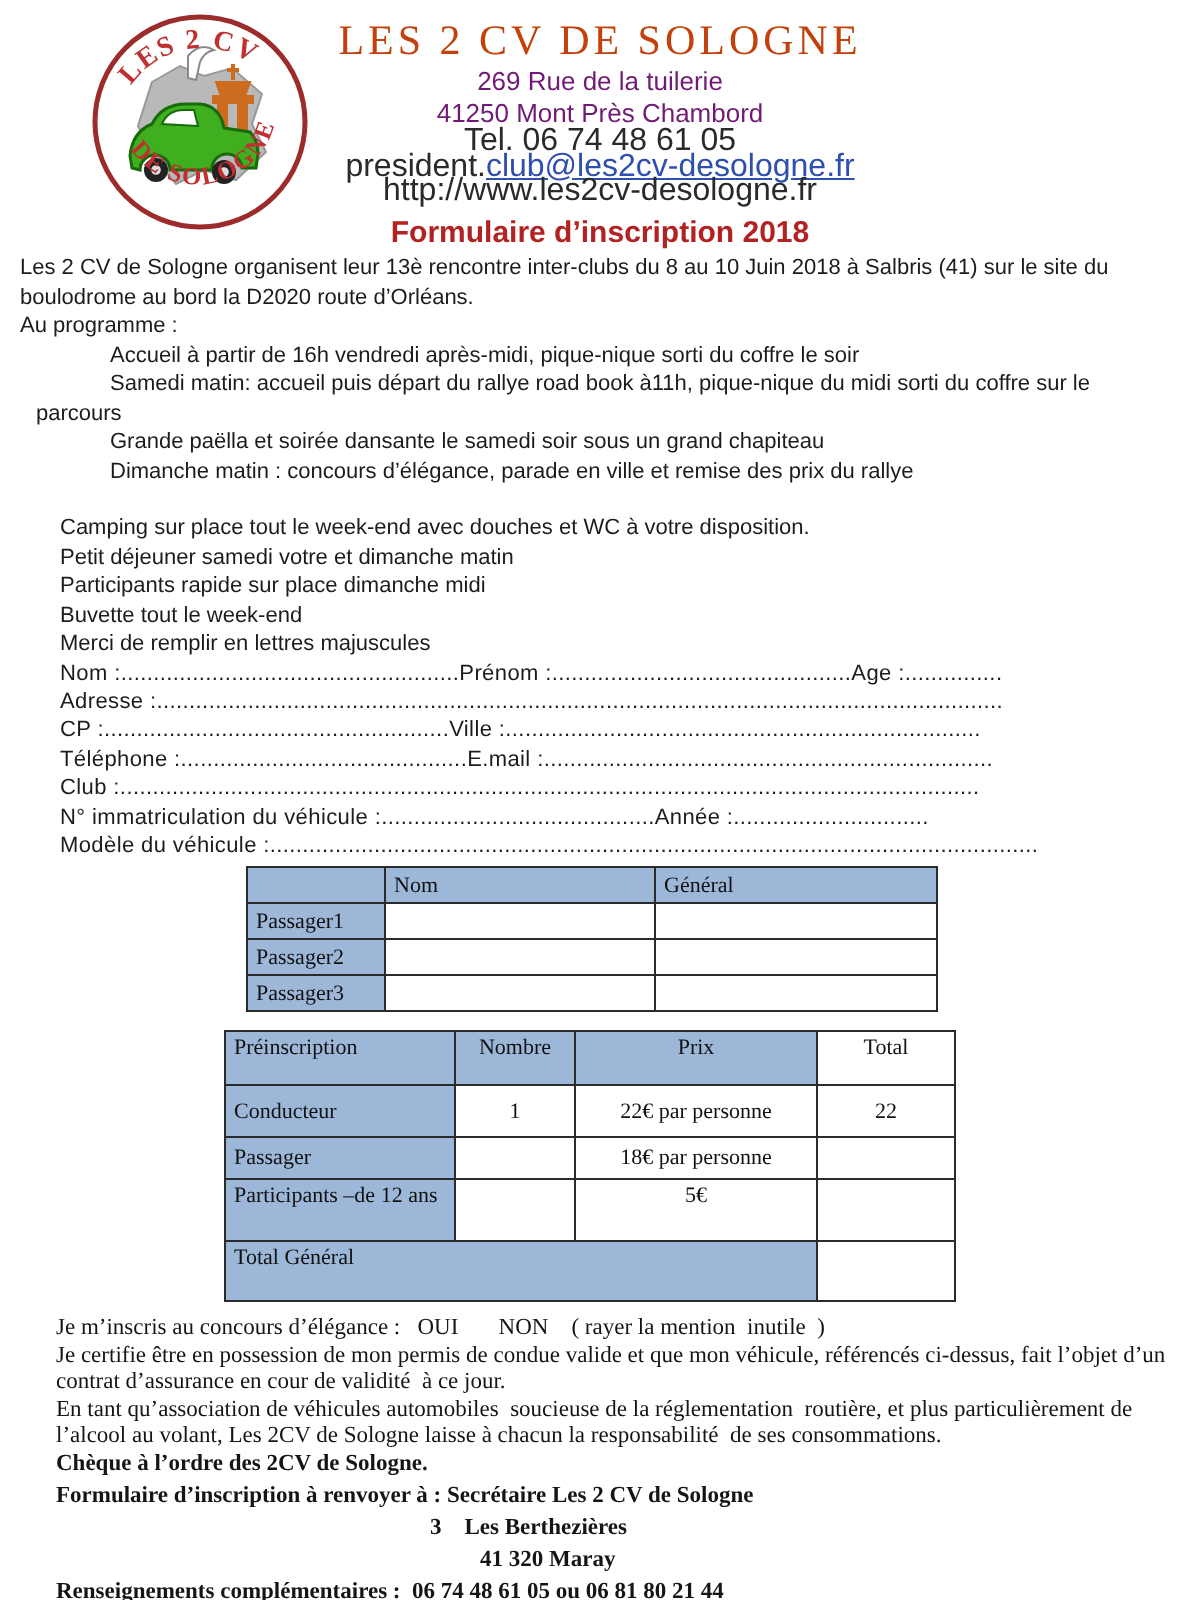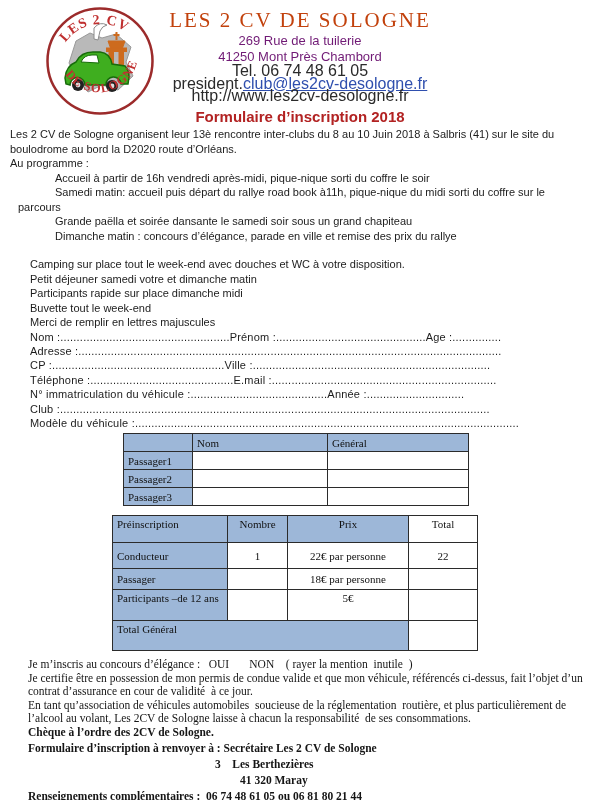--- a/index.html
+++ b/index.html
@@ -113,22 +113,22 @@
     <div class="info-line">Participants rapide sur place dimanche midi</div>
     <div class="info-line">Buvette tout le week-end</div>
     <div class="info-line">Merci de remplir en lettres majuscules</div>
   </div>
 
   <div class="form-lines">
     <div class="form-line">Nom :....................................................Prénom  :..............................................Age  :...............</div>
     <div class="form-line">Adresse :..................................................................................................................................</div>
     <div class="form-line">CP :.....................................................Ville  :.........................................................................</div>
     <div class="form-line">Téléphone :............................................E.mail  :.....................................................................</div>
+    <div class="form-line">Club :....................................................................................................................................</div>
     <div class="form-line">N° immatriculation du véhicule :..........................................Année  :..............................</div>
-    <div class="form-line">Club :....................................................................................................................................</div>
     <div class="form-line">Modèle du véhicule :......................................................................................................................</div>
   </div>
 
   <table class="passenger-table">
     <colgroup>
         <col style="width:69px">
         <col style="width:135px">
         <col style="width:141px">
       </colgroup>
     <tbody>

